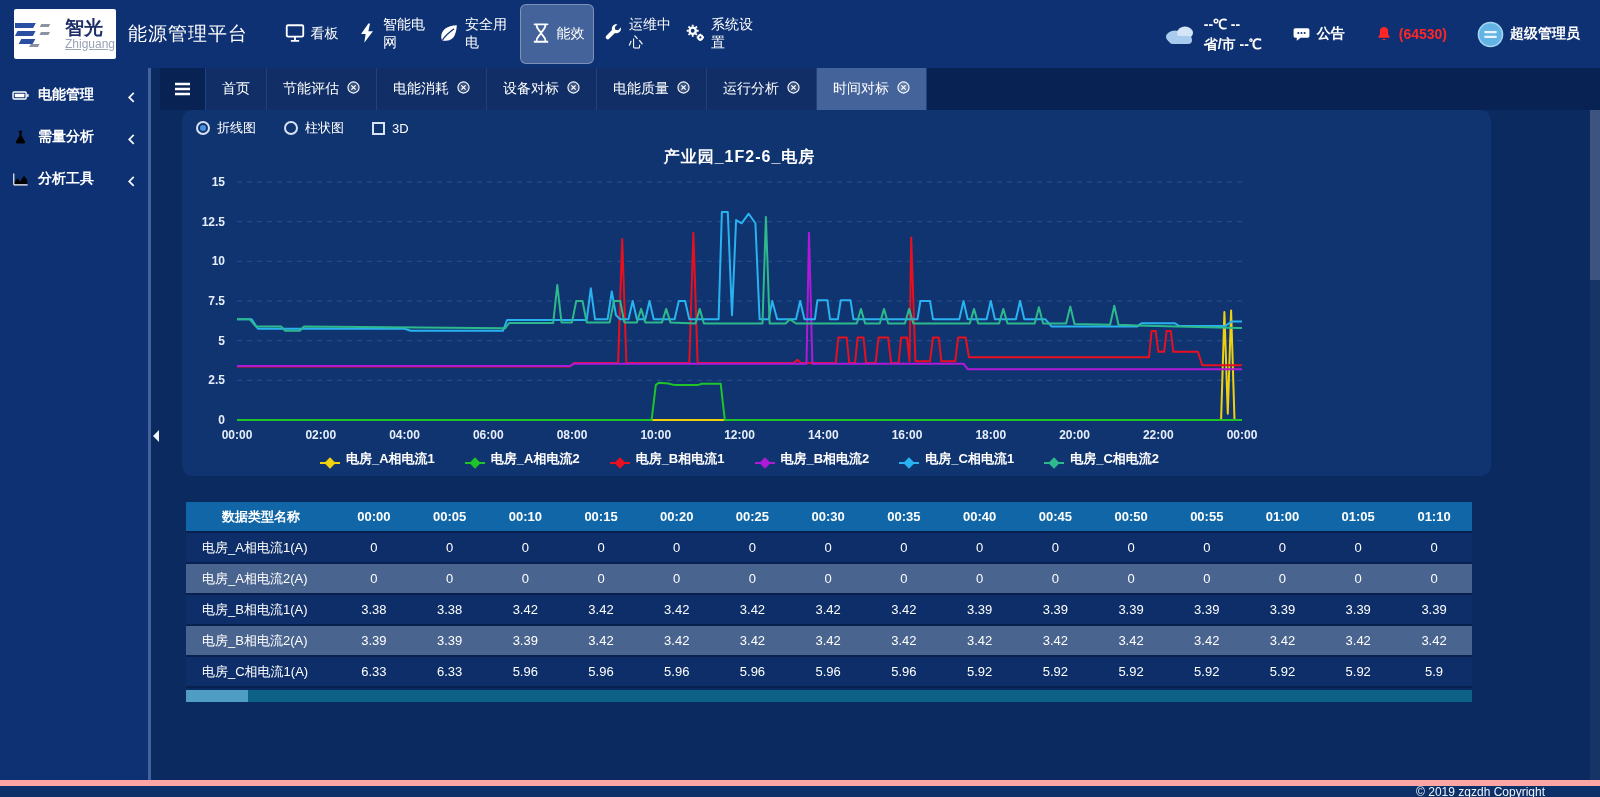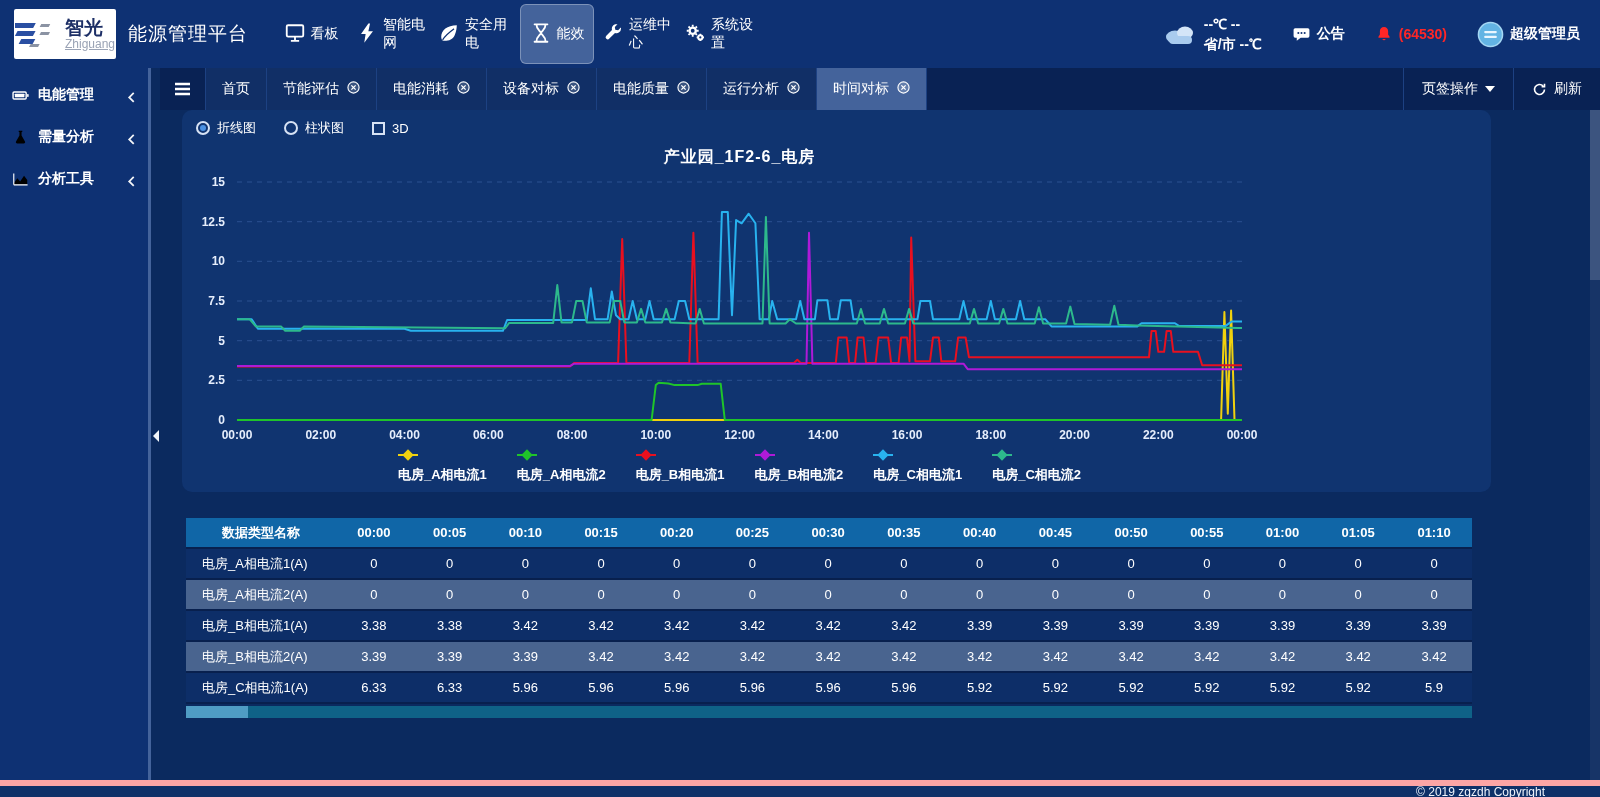--- a/index.html
+++ b/index.html
@@ -76,21 +76,21 @@
   .radio.sel::after{ content:""; width:6px; height:6px; border-radius:50%; background:#4a90e2; }
   .checkbox{ width:13px; height:13px; border:2px solid #d7e2f4; background:transparent; }
   .chart-title{ width:1005px; margin-left:55px; text-align:center; font-size:16px;
                 font-weight:bold; letter-spacing:1px; margin-top:10px; }
   #chart{ margin-top:4px; }
   #chart svg{ display:block; }
   #chart text.tick{ fill:#e6eefc; font-size:12px; font-weight:bold;
                     font-family:"Liberation Sans",sans-serif; }
   .legend{ width:1005px; margin-left:55px; display:flex; justify-content:center; gap:30px;
            font-size:13px; font-weight:bold; margin-top:0; }
-  .leg-item{ display:flex; align-items:flex-start; gap:6px; cursor:pointer;flex-direction:column; }
+  .leg-item{ display:flex; align-items:flex-end; gap:6px; cursor:pointer; }
   .leg-mark{ position:relative; width:20px; height:10px; }
   .leg-mark .ln{ position:absolute; left:0; top:4px; width:20px; height:2px; }
   .leg-mark .dm{ position:absolute; left:6px; top:1px; width:8px; height:8px; transform:rotate(45deg); }
 
   
   .table-wrap{ margin:26px 0 0 26px; width:1286px; }
   table{ width:100%; border-collapse:collapse; table-layout:fixed; font-size:13px; }
   th{ background:#1066a7; height:30px; font-weight:bold; border-bottom:2px solid #08204e; }
   td{ height:31px; text-align:center; border-bottom:2px solid #08204e; }
   td.rowname{ text-align:left; padding-left:16px; }
@@ -303,33 +303,20 @@
                 </svg></span>
             </div>
             <div class="tab active">
               <span>时间对标</span>
               <span><svg viewBox="0 0 14 14">
                   <circle cx="7" cy="7" r="6" fill="rgba(255,255,255,.18)" stroke="#fff" stroke-width="1.2"></circle>
                   <path d="M4.7 4.7l4.6 4.6M9.3 4.7 4.7 9.3" stroke="#fff" stroke-width="1.4"></path>
                 </svg></span>
             </div>
           </div>
-        <div class="tab-actions">
-          <div class="tab-op">
-            <span>页签操作</span>
-            <span class="caret"></span>
-          </div>
-          <div class="refresh">
-            <svg viewBox="0 0 24 24" fill="none" stroke="#fff" stroke-width="2.6">
-              <path d="M20 12a8 8 0 1 1-2.3-5.7"></path>
-              <path d="M20 2.8V7.4h-4.6"></path>
-            </svg>
-            <span>刷新</span>
-          </div>
-        </div>
       </div>
 
       <div class="content">
         <div class="card">
           <div class="controls">
             <label class="ctl">
               <span class="radio sel"></span>
               <span>折线图</span>
             </label>
             <label class="ctl">

